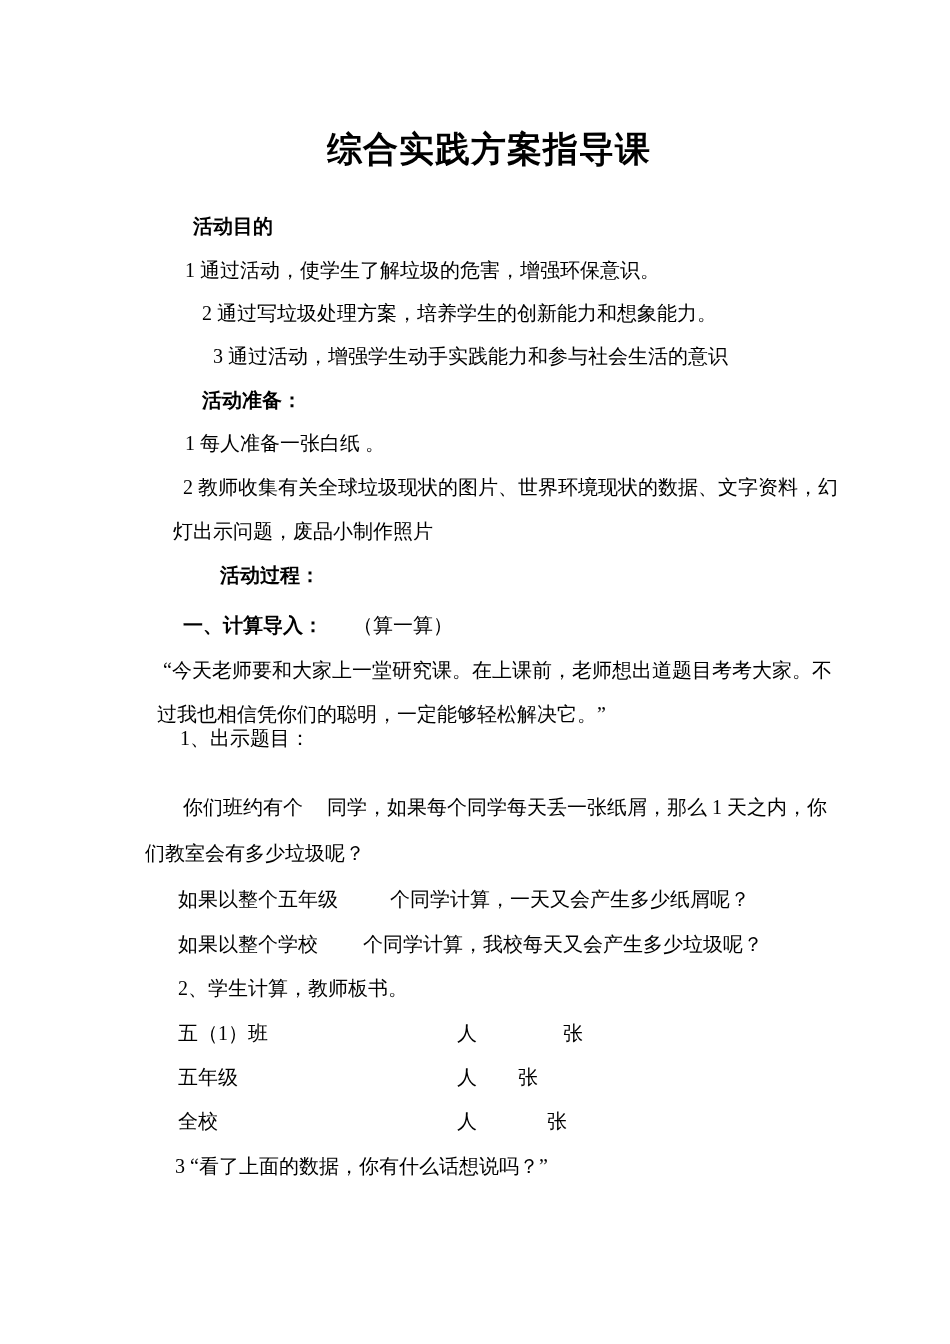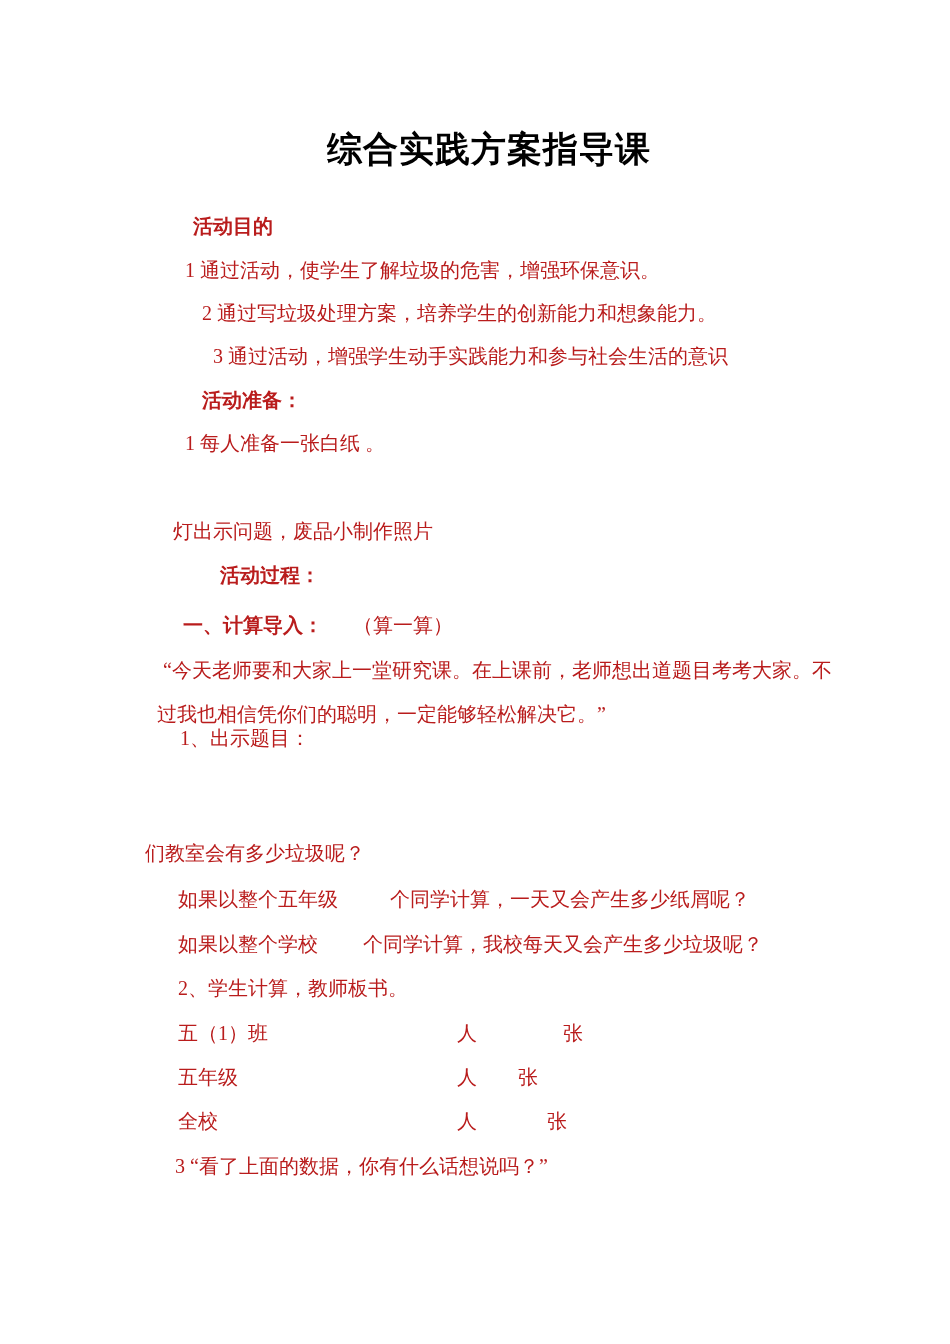--- a/index.html
+++ b/index.html
@@ -23,21 +23,21 @@
     font-weight: 700;
     font-size: 35px;
     letter-spacing: 1px;
     white-space: nowrap;
   }
   .ln {
     position: absolute;
     white-space: nowrap;
     font-size: 20px;
     line-height: 28px;
-    color: #b91c1c;
+    color: #000000;
   }
   .hd {
     font-family: "Liberation Sans", sans-serif;
     font-weight: 700;
   }
   
   .l-purpose-h   { top: 212px; left: 193px; }
   .l-purpose-1   { top: 256px; left: 185px; text-align: right; }
   .l-purpose-2   { top: 299px; left: 202px; }
   .l-purpose-3   { top: 342px; left: 185px; margin-left: 28px; }
@@ -80,33 +80,37 @@
 
   <div class="doc-title">综合实践方案指导课</div>
 
   <div class="ln hd l-purpose-h">活动目的</div>
   <div class="ln l-purpose-1">1 通过活动，使学生了解垃圾的危害，增强环保意识。</div>
   <div class="ln l-purpose-2">2 通过写垃圾处理方案，培养学生的创新能力和想象能力。</div>
   <div class="ln l-purpose-3">3 通过活动，增强学生动手实践能力和参与社会生活的意识</div>
 
   <div class="ln hd l-prep-h">活动准备：</div>
   <div class="ln l-prep-1">1 每人准备一张白纸 。</div>
+  <div class="ln l-prep-2a">2 教师收集有关全球垃圾现状的图片、世界环境现状的数据、文字资料，幻</div>
   <div class="ln l-prep-2b">灯出示问题，废品小制作照片</div>
 
   <div class="ln hd l-proc-h">活动过程：</div>
 
   <div class="ln l-quote-1">“今天老师要和大家上一堂研究课。在上课前，老师想出道题目考考大家。不</div>
 
   <div class="ln l-sec1">
     <span class="hd">一、计算导入：</span><span class="gap gap-30"></span><span>（算一算）</span>
   </div>
   <div class="ln l-quote-2">过我也相信凭你们的聪明，一定能够轻松解决它。”</div>
 
   <div class="ln l-step1">1、出示题目：</div>
 
+  <div class="ln l-q1a">
+    <span>你们班约有个</span><span class="gap gap-24"></span><span>同学，如果每个同学每天丢一张纸屑，那么 1 天之内，你</span>
+  </div>
   <div class="ln l-q1b">们教室会有多少垃圾呢？</div>
 
   <div class="ln l-q3">
     <span>如果以整个学校</span><span class="gap gap-45"></span><span>个同学计算，我校每天又会产生多少垃圾呢？</span>
   </div>
 
   <div class="ln l-q2">
     <span>如果以整个五年级</span><span class="gap gap-52"></span><span>个同学计算，一天又会产生多少纸屑呢？</span>
   </div>
 

